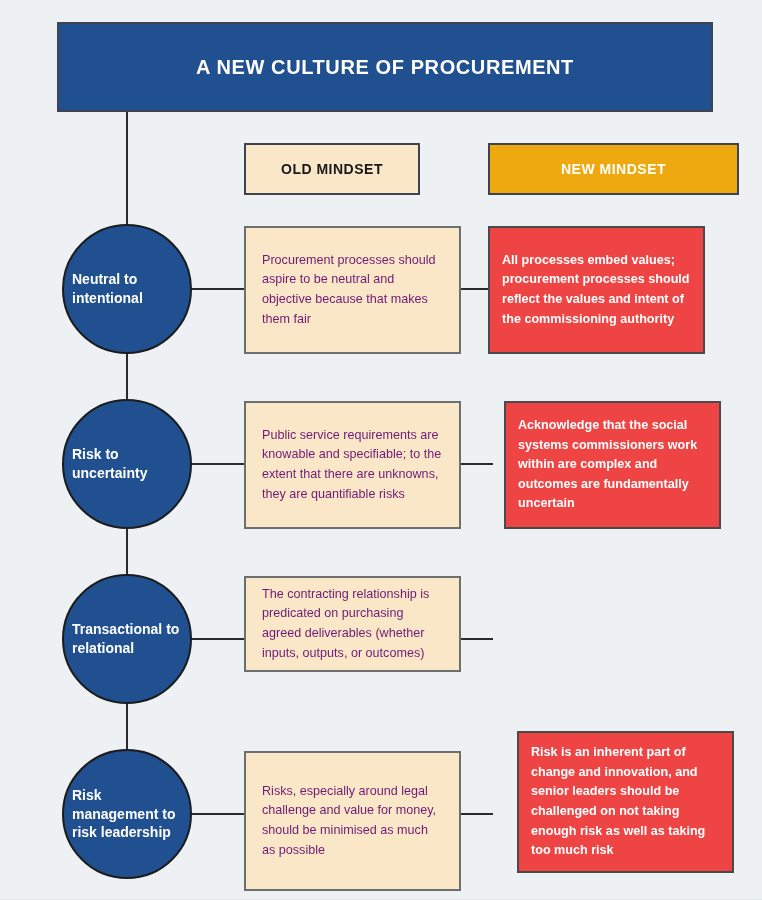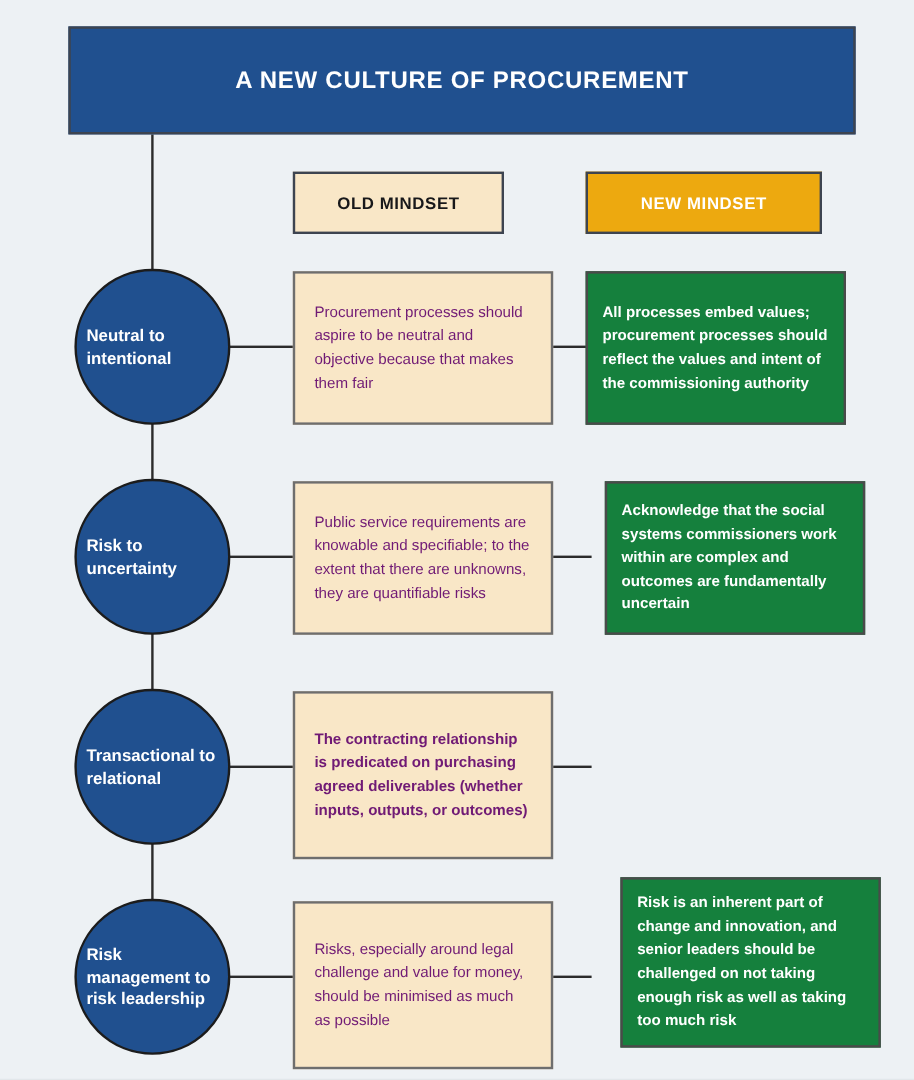--- a/index.html
+++ b/index.html
@@ -79,21 +79,21 @@
   }
   #header-old .col-header-text {
     color: #18181a;
     font-size: 14px;
     font-weight: bold;
     letter-spacing: 0.5px;
   }
   #header-new {
     left: 488px;
     top: 143px;
-    width: 197px;
+    width: 251px;
     background: #eda90f;
   }
   #header-new .col-header-text {
     color: #ffffff;
     font-size: 14px;
     font-weight: bold;
     letter-spacing: 0.5px;
   }
 
   
@@ -134,21 +134,21 @@
   }
   .box.old .box-text {
     color: #701a75;
     font-size: 12.6px;
     line-height: 1.55;
     padding: 0 16px;
   }
   .box.new {
     left: 488px;
     width: 217px;
-    background: #15803d;
+    background: #ef4444;
     border-color: #4a4a4a;
   }
   .box.new .box-text {
     color: #ffffff;
     font-size: 12.6px;
     font-weight: bold;
     line-height: 1.55;
     padding: 0 12px;
   }
 </style>
@@ -201,21 +201,21 @@
   <div class="box old" style="top:401px; height:128px;">
     <span class="box-text">Public service requirements are knowable and specifiable; to the extent that there are unknowns, they are quantifiable risks</span>
   </div>
   <div class="box new" style="top:401px; height:128px;margin-left:16px;">
     <span class="box-text">Acknowledge that the social systems commissioners work within are complex and outcomes are fundamentally uncertain</span>
   </div>
 
   <div class="circle" style="top:574px;">
     <span class="circle-text">Transactional to relational</span>
   </div>
-  <div class="box old" style="top:576px; height:140px;font-weight:bold;">
+  <div class="box old" style="top:576px; height:96px;">
     <span class="box-text">The contracting relationship is predicated on purchasing agreed deliverables (whether inputs, outputs, or outcomes)</span>
   </div>
 
   <div class="circle" style="top:749px;">
     <span class="circle-text">Risk management to risk leadership</span>
   </div>
   <div class="box old" style="top:751px; height:140px;">
     <span class="box-text">Risks, especially around legal challenge and value for money, should be minimised as much as possible</span>
   </div>
   <div class="box new" style="top:731px; height:142px;margin-left:29px;">

